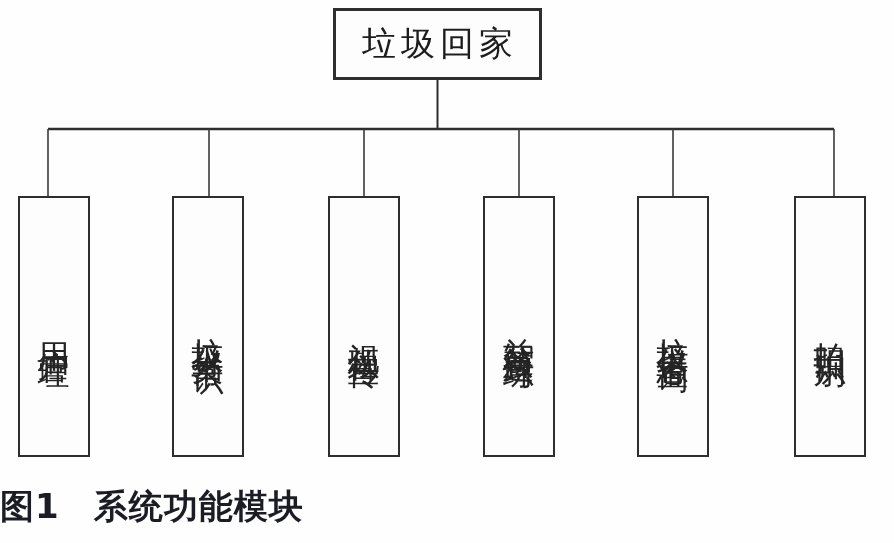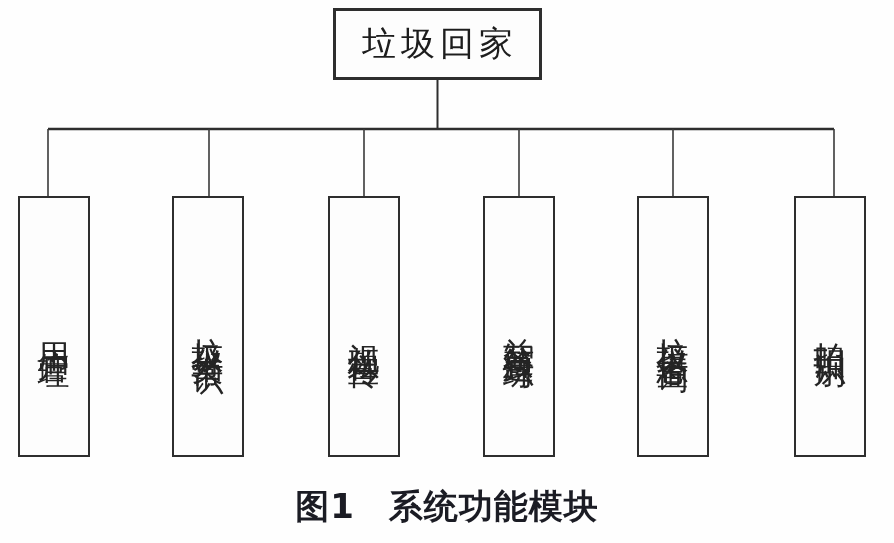--- a/index.html
+++ b/index.html
@@ -65,21 +65,21 @@
   .m2 { left: 172px; }
   .m3 { left: 328px; }
   .m4 { left: 483px; }
   .m5 { left: 637px; }
   .m6 { left: 794px; }
   .caption {
     position: absolute;
     left: 0;
     top: 484px;
     width: 894px;
-    text-align: center;
+    text-align: left;
     font-family: "DejaVu Sans", "Liberation Sans", sans-serif;
     font-weight: bold;
     font-size: 34px;
     color: #1b1c24;
     letter-spacing: 1px;
   }
   .caption .fig-label {
     margin-right: 34px;
   }
 </style>

